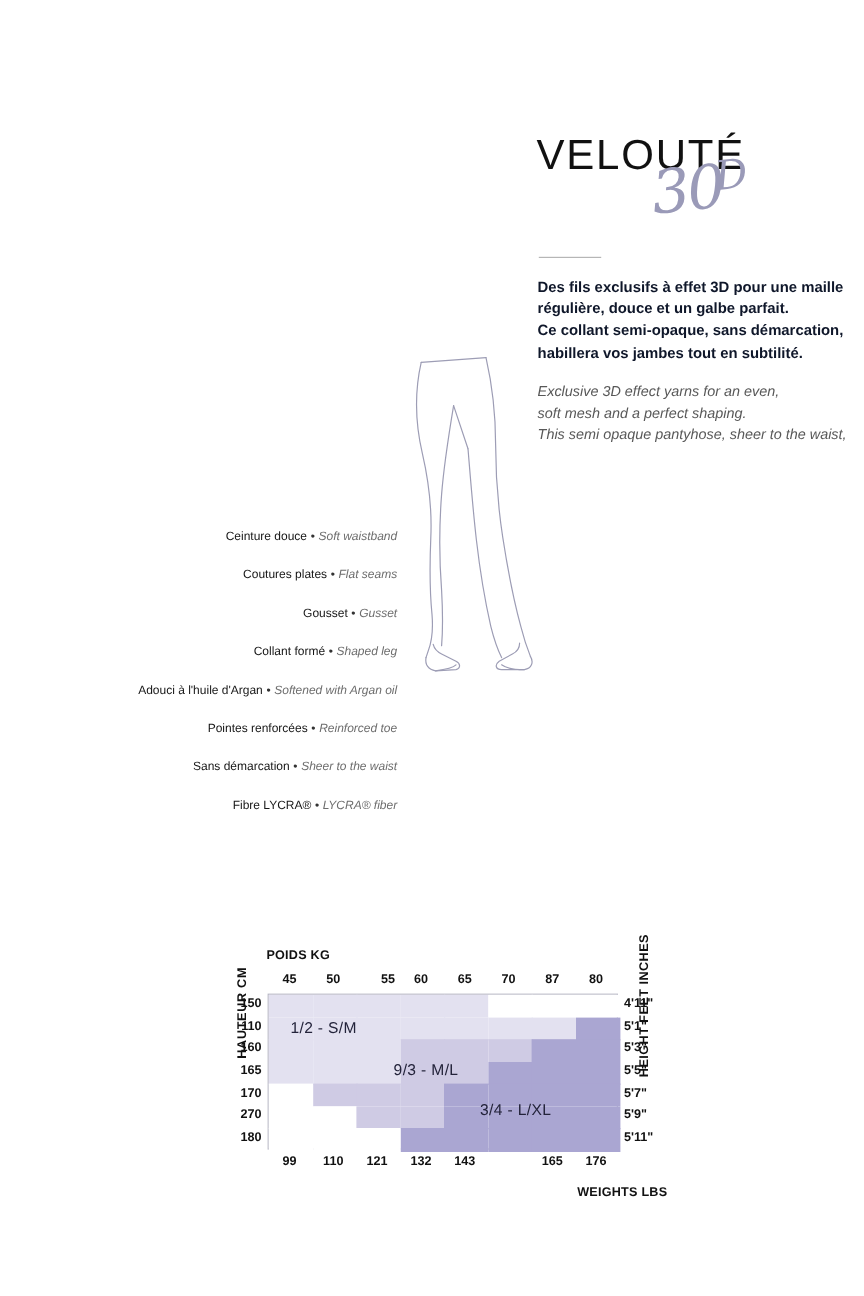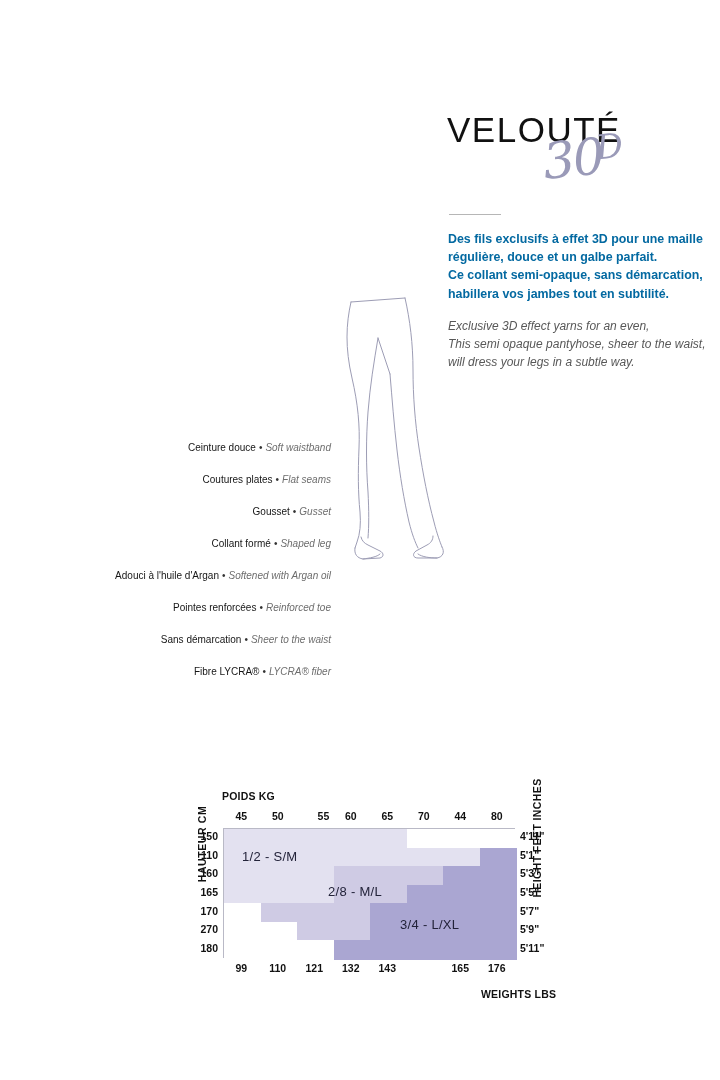--- a/index.html
+++ b/index.html
@@ -61,21 +61,21 @@
   }
 
   
   .desc-fr {
     position: absolute;
     left: 448px;
     top: 230px;
     width: 268px;
     font-size: 12.4px;
     line-height: 18.2px;
-    color: #0369a1;
+    color: #0f172a;
     font-weight: 600;
   }
   .desc-en {
     position: absolute;
     left: 448px;
     top: 317px;
     width: 268px;
     font-size: 12px;
     line-height: 18.2px;
     color: #585858;
@@ -222,22 +222,22 @@
 
 <div class="desc-fr">
   <span class="desc-line">Des fils exclusifs à effet 3D pour une maille</span>
   <span class="desc-line">régulière, douce et un galbe parfait.</span>
   <span class="desc-line">Ce collant semi-opaque, sans démarcation,</span>
   <span class="desc-line">habillera vos jambes tout en subtilité.</span>
 </div>
 
 <div class="desc-en">
   <span class="desc-line">Exclusive 3D effect yarns for an even,</span>
+  <span class="desc-line">soft mesh and a perfect shaping.</span>
   <span class="desc-line">This semi opaque pantyhose, sheer to the waist,</span>
-  <span class="desc-line">will dress your legs in a subtle way.</span>
 </div>
 
 <div class="illustration">
   <svg width="130" height="290" viewBox="0 0 130 290" fill="none" xmlns="http://www.w3.org/2000/svg">
     <g stroke="#9d9db5" stroke-width="1" fill="none" stroke-linejoin="round" stroke-linecap="round">
 
       <path d="M21 16 L75 12"></path>
 
       <path d="M21 16 C16 38, 15 62, 22 92 C28 118, 30 140, 29 162 C28 186, 28 206, 30 226 C31 238, 30 248, 27 256 L25 262"></path>
 
@@ -276,21 +276,21 @@
   <div class="axis-left-label">HAUTEUR CM</div>
   <div class="axis-right-label">HEIGHT FEET INCHES</div>
 
   <div id="ticks-top">
       <div class="tick-top" style="left: 58.25px; top: 20px;">45</div>
       <div class="tick-top" style="left: 94.75px; top: 20px;">50</div>
       <div class="tick-top" style="left: 131.25px; top: 20px; text-align: right;">55</div>
       <div class="tick-top" style="left: 167.75px; top: 20px;">60</div>
       <div class="tick-top" style="left: 204.25px; top: 20px;">65</div>
       <div class="tick-top" style="left: 240.75px; top: 20px;">70</div>
-      <div class="tick-top" style="left: 277.25px; top: 20px;">44</div>
+      <div class="tick-top" style="left: 277.25px; top: 20px;">87</div>
       <div class="tick-top" style="left: 313.75px; top: 20px;">80</div>
     </div>
   <div id="ticks-bottom">
       <div class="tick-bottom" style="left: 58.25px; top: 172px;">99</div>
       <div class="tick-bottom" style="left: 94.75px; top: 172px;">110</div>
       <div class="tick-bottom" style="left: 131.25px; top: 172px;">121</div>
       <div class="tick-bottom" style="left: 167.75px; top: 172px;">132</div>
       <div class="tick-bottom" style="left: 204.25px; top: 172px;">143</div>
       <div class="tick-bottom" style="left: 240.75px; top: 156px;">154</div>
       <div class="tick-bottom" style="left: 277.25px; top: 172px;">165</div>
@@ -366,16 +366,16 @@
       <div class="grid-cell" style="left: 255.5px; top: 92.8571px; width: 37.1px; height: 19.1714px; background: rgb(170, 166, 210);"></div>
       <div class="grid-cell" style="left: 0px; top: 111.429px; width: 37.1px; height: 19.1714px; background: rgb(255, 255, 255);"></div>
       <div class="grid-cell" style="left: 36.5px; top: 111.429px; width: 37.1px; height: 19.1714px; background: rgb(255, 255, 255);"></div>
       <div class="grid-cell" style="left: 73px; top: 111.429px; width: 37.1px; height: 19.1714px; background: rgb(255, 255, 255);"></div>
       <div class="grid-cell" style="left: 109.5px; top: 111.429px; width: 37.1px; height: 19.1714px; background: rgb(170, 166, 210);"></div>
       <div class="grid-cell" style="left: 146px; top: 111.429px; width: 37.1px; height: 19.1714px; background: rgb(170, 166, 210);"></div>
       <div class="grid-cell" style="left: 182.5px; top: 111.429px; width: 37.1px; height: 19.1714px; background: rgb(170, 166, 210);"></div>
       <div class="grid-cell" style="left: 219px; top: 111.429px; width: 37.1px; height: 19.1714px; background: rgb(170, 166, 210);"></div>
       <div class="grid-cell" style="left: 255.5px; top: 111.429px; width: 37.1px; height: 19.1714px; background: rgb(170, 166, 210);"></div>
       <div class="zone-label" style="left: 18px; top: 20px;">1/2 - S/M</div>
-      <div class="zone-label" style="left: 104px; top: 55px;">2/8 - M/L</div>
+      <div class="zone-label" style="left: 104px; top: 55px;">9/3 - M/L</div>
       <div class="zone-label" style="left: 176px; top: 88px;">3/4 - L/XL</div>
     </div>
 </div>
 
 </body></html>

